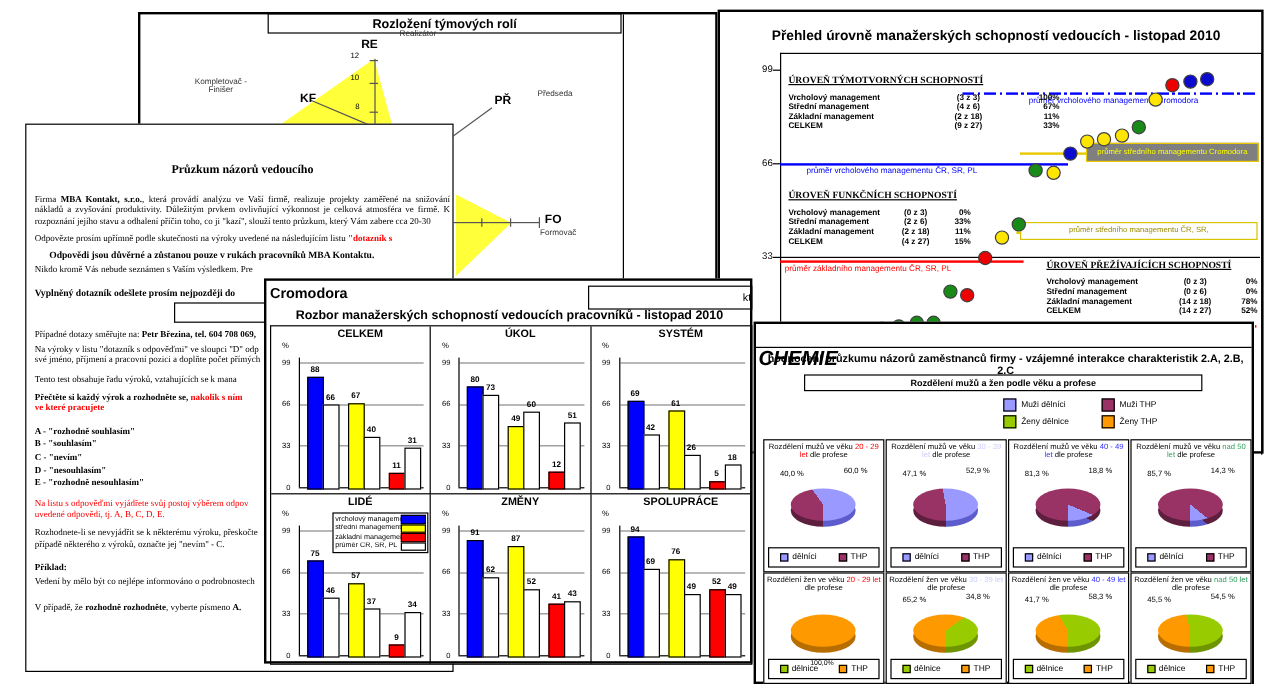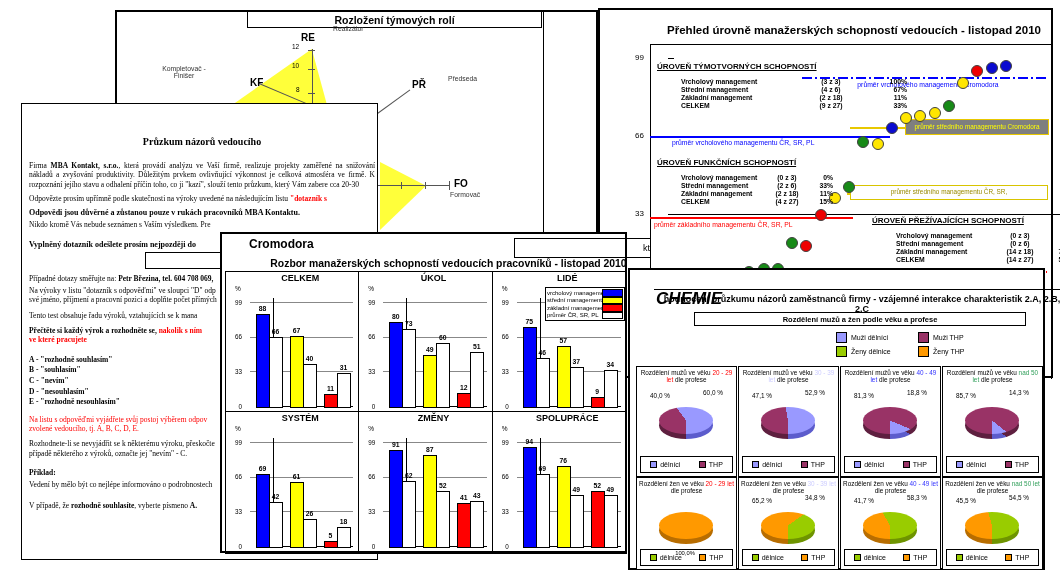--- a/index.html
+++ b/index.html
@@ -1,39 +1,39 @@
 <!DOCTYPE html>
 <html><head>
 <meta charset="utf-8">
 <style>
   html,body{margin:0;padding:0;}
   body{width:1060px;height:580px;position:relative;background:#fff;overflow:hidden;
        font-family:"Liberation Sans",sans-serif;color:#000;}
   .win{position:absolute;background:#fff;border:1px solid #000;box-sizing:border-box;}
-  .abs{position:absolute;box-sizing:border-box;margin-left:24px;}
+  .abs{position:absolute;box-sizing:border-box;}
   .ctr{text-align:center;}
   
   #winA{left:115px;top:10px;width:483px;height:225px;border-width:2px;z-index:1;}
   #winA .titlecell{left:106px;top:-1px;width:295px;height:17px;border:1px solid #000;
       font-size:10.5px;font-weight:bold;line-height:16px;}
   #winA .vdiv{left:402px;top:0;width:1px;height:222px;background:#000;}
   .rlab{position:absolute;font-size:10px;font-weight:bold;}
   .rsub{position:absolute;font-size:6.8px;color:#333;}
   .rtick{position:absolute;font-size:6.5px;}
   .axline{position:absolute;border-top:1px solid #555;transform-origin:left center;}
   .tickmark{position:absolute;background:#555;}
   .ypoly{position:absolute;background:#FFFF3A;}
   
   #winD{left:598px;top:8px;width:455px;height:370px;border-width:2px;z-index:2;}
   #winD .title{left:24px;top:14px;width:412px;font-size:11.5px;font-weight:bold;}
   .ovtick{position:absolute;width:26px;text-align:right;font-size:8px;}
   #ovplot{position:absolute;left:0;top:0;width:455px;height:370px;}
   .ovframe{position:absolute;left:50px;top:34px;width:400px;height:334px;
       border-left:1px solid #000;border-top:1px solid #000;border-right:1px solid #000;}
-  .ovsec-head{position:absolute;font-size:8px;font-weight:bold;text-decoration:underline;white-space:nowrap;}
+  .ovsec-head{position:absolute;font-size:8px;font-weight:bold;text-decoration:underline;white-space:nowrap;font-family:Liberation Serif, serif;}
   .ovrow{display:flex;font-size:6.8px;font-weight:bold;line-height:8px;white-space:nowrap;}
   .dot{position:absolute;width:10px;height:10px;border-radius:50%;border:1px solid #404040;}
   .hline{position:absolute;height:2px;}
   .linelab{position:absolute;font-size:6.8px;white-space:nowrap;}
   
   #winB{left:21px;top:103px;width:357px;height:457px;z-index:3;}
   #docbody{position:absolute;left:7px;top:0;width:346px;font-family:"Liberation Serif",serif;
       font-size:7.5px;line-height:1.28;text-align:justify;}
   .doc-line{min-height:8px;}
   .date-box{width:126px;height:15px;border:1px solid #000;margin-left:116px;margin-top:2px;}
@@ -231,42 +231,42 @@
         </div>
       </div>
     </div>
 </div>
 
 <div class="win" id="winB">
   <div id="docbody">
       <div class="doc-line" style="text-align: center; margin-top: 32px;"><span style="font-weight: bold; font-size: 10px;">Průzkum názorů vedoucího</span></div>
       <div class="doc-line" style="margin-top: 12px;"><span>Firma </span><span style="font-weight: bold;">MBA Kontakt, s.r.o.</span><span>, která provádí analýzu ve Vaší firmě, realizuje projekty zaměřené na snižování nákladů a zvyšování produktivity. Důležitým prvkem ovlivňující výkonnost je celková atmosféra ve firmě. K rozpoznání jejího stavu a odhalení příčin toho, co ji "kazí", slouží tento průzkum, který Vám zabere cca 20-30</span></div>
       <div class="doc-line" style="margin-top: 4px;"><span>Odpovězte prosím upřímně podle skutečnosti na výroky uvedené na následujícím listu </span><span style="font-weight: bold; color: rgb(255, 0, 0);">"dotazník s</span></div>
-      <div class="doc-line" style="margin-top: 5px;"><span style="font-weight: bold; font-size: 8px;">Odpovědi jsou důvěrné a zůstanou pouze v rukách pracovníků MBA Kontaktu.</span></div>
+      <div class="doc-line" style="margin-top: 5px; margin-left: 12px;"><span style="font-weight: bold; font-size: 8px;">Odpovědi jsou důvěrné a zůstanou pouze v rukách pracovníků MBA Kontaktu.</span></div>
       <div class="doc-line" style="margin-top: 2px;"><span>Nikdo kromě Vás nebude seznámen s Vaším výsledkem. Pre</span></div>
       <div class="doc-line" style="margin-top: 10px;"><span style="font-weight: bold; font-size: 8px;">Vyplněný dotazník odešlete prosím nejpozději do</span></div>
       <div class="date-box"></div>
       <div class="doc-line" style="margin-top: 5px;"><span>Případné dotazy směřujte na: </span><span style="font-weight: bold;">Petr Březina, tel. 604 708 069,</span></div>
       <div class="doc-line" style="margin-top: 2px;"><span>Na výroky v listu "dotazník s odpověďmi" ve sloupci "D" odp</span></div>
       <div class="doc-line" style="margin-top: 0px;"><span>své jméno, příjmení a pracovní pozici a doplňte počet přímých</span></div>
       <div class="doc-line" style="margin-top: 6px;"><span>Tento test obsahuje řadu výroků, vztahujících se k mana</span></div>
       <div class="doc-line" style="margin-top: 5px;"><span style="font-weight: bold;">Přečtěte si každý výrok a rozhodněte se, </span><span style="font-weight: bold; color: rgb(255, 0, 0);">nakolik s ním</span></div>
       <div class="doc-line" style="margin-top: 0px;"><span style="font-weight: bold; color: rgb(255, 0, 0);">ve které pracujete</span></div>
       <div class="doc-line" style="margin-top: 10px;"><span style="font-weight: bold;">A - "rozhodně souhlasím"</span></div>
       <div class="doc-line" style="margin-top: 1px;"><span style="font-weight: bold;">B - "souhlasím"</span></div>
       <div class="doc-line" style="margin-top: 1px;"><span style="font-weight: bold;">C - "nevím"</span></div>
       <div class="doc-line" style="margin-top: 1px;"><span style="font-weight: bold;">D - "nesouhlasím"</span></div>
       <div class="doc-line" style="margin-top: 1px;"><span style="font-weight: bold;">E - "rozhodně nesouhlasím"</span></div>
       <div class="doc-line" style="margin-top: 8px;"><span style="color: rgb(255, 0, 0);">Na listu s odpověďmi vyjádřete svůj postoj výběrem odpov</span></div>
-      <div class="doc-line" style="margin-top: 0px;"><span style="color: rgb(255, 0, 0);">zvolené vedoucího, tj. A, B, C, D, E.</span></div>
+      <div class="doc-line" style="margin-top: 0px;"><span style="color: rgb(255, 0, 0);">uvedené odpovědi, tj. A, B, C, D, E.</span></div>
       <div class="doc-line" style="margin-top: 5px;"><span>Rozhodnete-li se nevyjádřit se k některému výroku, přeskočte</span></div>
       <div class="doc-line" style="margin-top: 0px;"><span>případě některého z výroků, označte jej "nevím" - C.</span></div>
       <div class="doc-line" style="margin-top: 10px;"><span style="font-weight: bold;">Příklad:</span></div>
       <div class="doc-line" style="margin-top: 2px;"><span>Vedení by mělo být co nejlépe informováno o podrobnostech</span></div>
-      <div class="doc-line" style="margin-top: 12px;"><span>V případě, že </span><span style="font-weight: bold;">rozhodně souhlasíte</span><span>, vyberte písmeno </span><span style="font-weight: bold;">A.</span></div>
+      <div class="doc-line" style="margin-top: 12px;"><span>V případě, že </span><span style="font-weight: bold;">rozhodně rozhodněte</span><span>, vyberte písmeno </span><span style="font-weight: bold;">A.</span></div>
     </div>
 </div>
 
 <div class="win" id="winC">
   <div class="abs wtitle">Cromodora</div>
   <div class="abs cornerbox">kt</div>
   <div class="abs ctitle ctr">Rozbor manažerských schopností vedoucích pracovníků - listopad 2010</div>
   <div id="barGrid">
       <div class="panel">
         <div class="phead">CELKEM</div>
@@ -312,20 +312,45 @@
         <div class="bar" style="left: 64px; top: 82.55px; width: 12px; height: 51.45px; background: rgb(255, 255, 0);"></div>
         <div class="barlab" style="left: 60px; top: 73.55px;">49</div>
         <div class="bar" style="left: 77px; top: 71px; width: 12px; height: 63px; background: rgb(255, 255, 255);"></div>
         <div class="barlab" style="left: 73px; top: 62px;">60</div>
         <div class="bar" style="left: 98px; top: 121.4px; width: 12px; height: 12.6px; background: rgb(255, 0, 0);"></div>
         <div class="barlab" style="left: 94px; top: 112.4px;">12</div>
         <div class="bar" style="left: 111px; top: 80.45px; width: 12px; height: 53.55px; background: rgb(255, 255, 255);"></div>
         <div class="barlab" style="left: 107px; top: 71.45px;">51</div>
       </div>
       <div class="panel">
+        <div class="phead">SYSTÉM</div>
+        <div class="ppct">%</div>
+        <div class="gax" style="top: 130.5px;">0</div>
+        <div class="gline" style="left: 24px; right: 5px; top: 99.35px;"></div>
+        <div class="gax" style="top: 95.85px;">33</div>
+        <div class="gline" style="left: 24px; right: 5px; top: 64.7px;"></div>
+        <div class="gax" style="top: 61.2px;">66</div>
+        <div class="gline" style="left: 24px; right: 5px; top: 30.05px;"></div>
+        <div class="gax" style="top: 26.55px;">99</div>
+        <div class="abs" style="left: 23px; top: 26.05px; width: 1px; height: 107.95px; background: rgb(0, 0, 0);"></div>
+        <div class="abs" style="left: 23px; top: 134px; right: 5px; height: 1px; background: rgb(0, 0, 0);"></div>
+        <div class="bar" style="left: 30px; top: 61.55px; width: 12px; height: 72.45px; background: rgb(0, 0, 255);"></div>
+        <div class="barlab" style="left: 26px; top: 52.55px;">69</div>
+        <div class="bar" style="left: 43px; top: 89.9px; width: 12px; height: 44.1px; background: rgb(255, 255, 255);"></div>
+        <div class="barlab" style="left: 39px; top: 80.9px;">42</div>
+        <div class="bar" style="left: 64px; top: 69.95px; width: 12px; height: 64.05px; background: rgb(255, 255, 0);"></div>
+        <div class="barlab" style="left: 60px; top: 60.95px;">61</div>
+        <div class="bar" style="left: 77px; top: 106.7px; width: 12px; height: 27.3px; background: rgb(255, 255, 255);"></div>
+        <div class="barlab" style="left: 73px; top: 97.7px;">26</div>
+        <div class="bar" style="left: 98px; top: 128.75px; width: 12px; height: 5.25px; background: rgb(255, 0, 0);"></div>
+        <div class="barlab" style="left: 94px; top: 119.75px;">5</div>
+        <div class="bar" style="left: 111px; top: 115.1px; width: 12px; height: 18.9px; background: rgb(255, 255, 255);"></div>
+        <div class="barlab" style="left: 107px; top: 106.1px;">18</div>
+      </div>
+      <div class="panel">
         <div class="phead">LIDÉ</div>
         <div class="ppct">%</div>
         <div class="gax" style="top: 130.5px;">0</div>
         <div class="gline" style="left: 24px; right: 5px; top: 99.35px;"></div>
         <div class="gax" style="top: 95.85px;">33</div>
         <div class="gline" style="left: 24px; right: 5px; top: 64.7px;"></div>
         <div class="gax" style="top: 61.2px;">66</div>
         <div class="gline" style="left: 24px; right: 5px; top: 30.05px;"></div>
         <div class="gax" style="top: 26.55px;">99</div>
         <div class="abs" style="left: 23px; top: 26.05px; width: 1px; height: 107.95px; background: rgb(0, 0, 0);"></div>
@@ -355,45 +380,20 @@
             <span>základní management</span>
             <i style="background: rgb(255, 0, 0);"></i>
           </div>
           <div class="lidrow">
             <span>průměr ČR, SR, PL</span>
             <i style="background: rgb(255, 255, 255);"></i>
           </div>
         </div>
       </div>
       <div class="panel">
-        <div class="phead">SYSTÉM</div>
-        <div class="ppct">%</div>
-        <div class="gax" style="top: 130.5px;">0</div>
-        <div class="gline" style="left: 24px; right: 5px; top: 99.35px;"></div>
-        <div class="gax" style="top: 95.85px;">33</div>
-        <div class="gline" style="left: 24px; right: 5px; top: 64.7px;"></div>
-        <div class="gax" style="top: 61.2px;">66</div>
-        <div class="gline" style="left: 24px; right: 5px; top: 30.05px;"></div>
-        <div class="gax" style="top: 26.55px;">99</div>
-        <div class="abs" style="left: 23px; top: 26.05px; width: 1px; height: 107.95px; background: rgb(0, 0, 0);"></div>
-        <div class="abs" style="left: 23px; top: 134px; right: 5px; height: 1px; background: rgb(0, 0, 0);"></div>
-        <div class="bar" style="left: 30px; top: 61.55px; width: 12px; height: 72.45px; background: rgb(0, 0, 255);"></div>
-        <div class="barlab" style="left: 26px; top: 52.55px;">69</div>
-        <div class="bar" style="left: 43px; top: 89.9px; width: 12px; height: 44.1px; background: rgb(255, 255, 255);"></div>
-        <div class="barlab" style="left: 39px; top: 80.9px;">42</div>
-        <div class="bar" style="left: 64px; top: 69.95px; width: 12px; height: 64.05px; background: rgb(255, 255, 0);"></div>
-        <div class="barlab" style="left: 60px; top: 60.95px;">61</div>
-        <div class="bar" style="left: 77px; top: 106.7px; width: 12px; height: 27.3px; background: rgb(255, 255, 255);"></div>
-        <div class="barlab" style="left: 73px; top: 97.7px;">26</div>
-        <div class="bar" style="left: 98px; top: 128.75px; width: 12px; height: 5.25px; background: rgb(255, 0, 0);"></div>
-        <div class="barlab" style="left: 94px; top: 119.75px;">5</div>
-        <div class="bar" style="left: 111px; top: 115.1px; width: 12px; height: 18.9px; background: rgb(255, 255, 255);"></div>
-        <div class="barlab" style="left: 107px; top: 106.1px;">18</div>
-      </div>
-      <div class="panel">
         <div class="phead">ZMĚNY</div>
         <div class="ppct">%</div>
         <div class="gax" style="top: 130.5px;">0</div>
         <div class="gline" style="left: 24px; right: 5px; top: 99.35px;"></div>
         <div class="gax" style="top: 95.85px;">33</div>
         <div class="gline" style="left: 24px; right: 5px; top: 64.7px;"></div>
         <div class="gax" style="top: 61.2px;">66</div>
         <div class="gline" style="left: 24px; right: 5px; top: 30.05px;"></div>
         <div class="gax" style="top: 26.55px;">99</div>
         <div class="abs" style="left: 23px; top: 26.05px; width: 1px; height: 107.95px; background: rgb(0, 0, 0);"></div>

